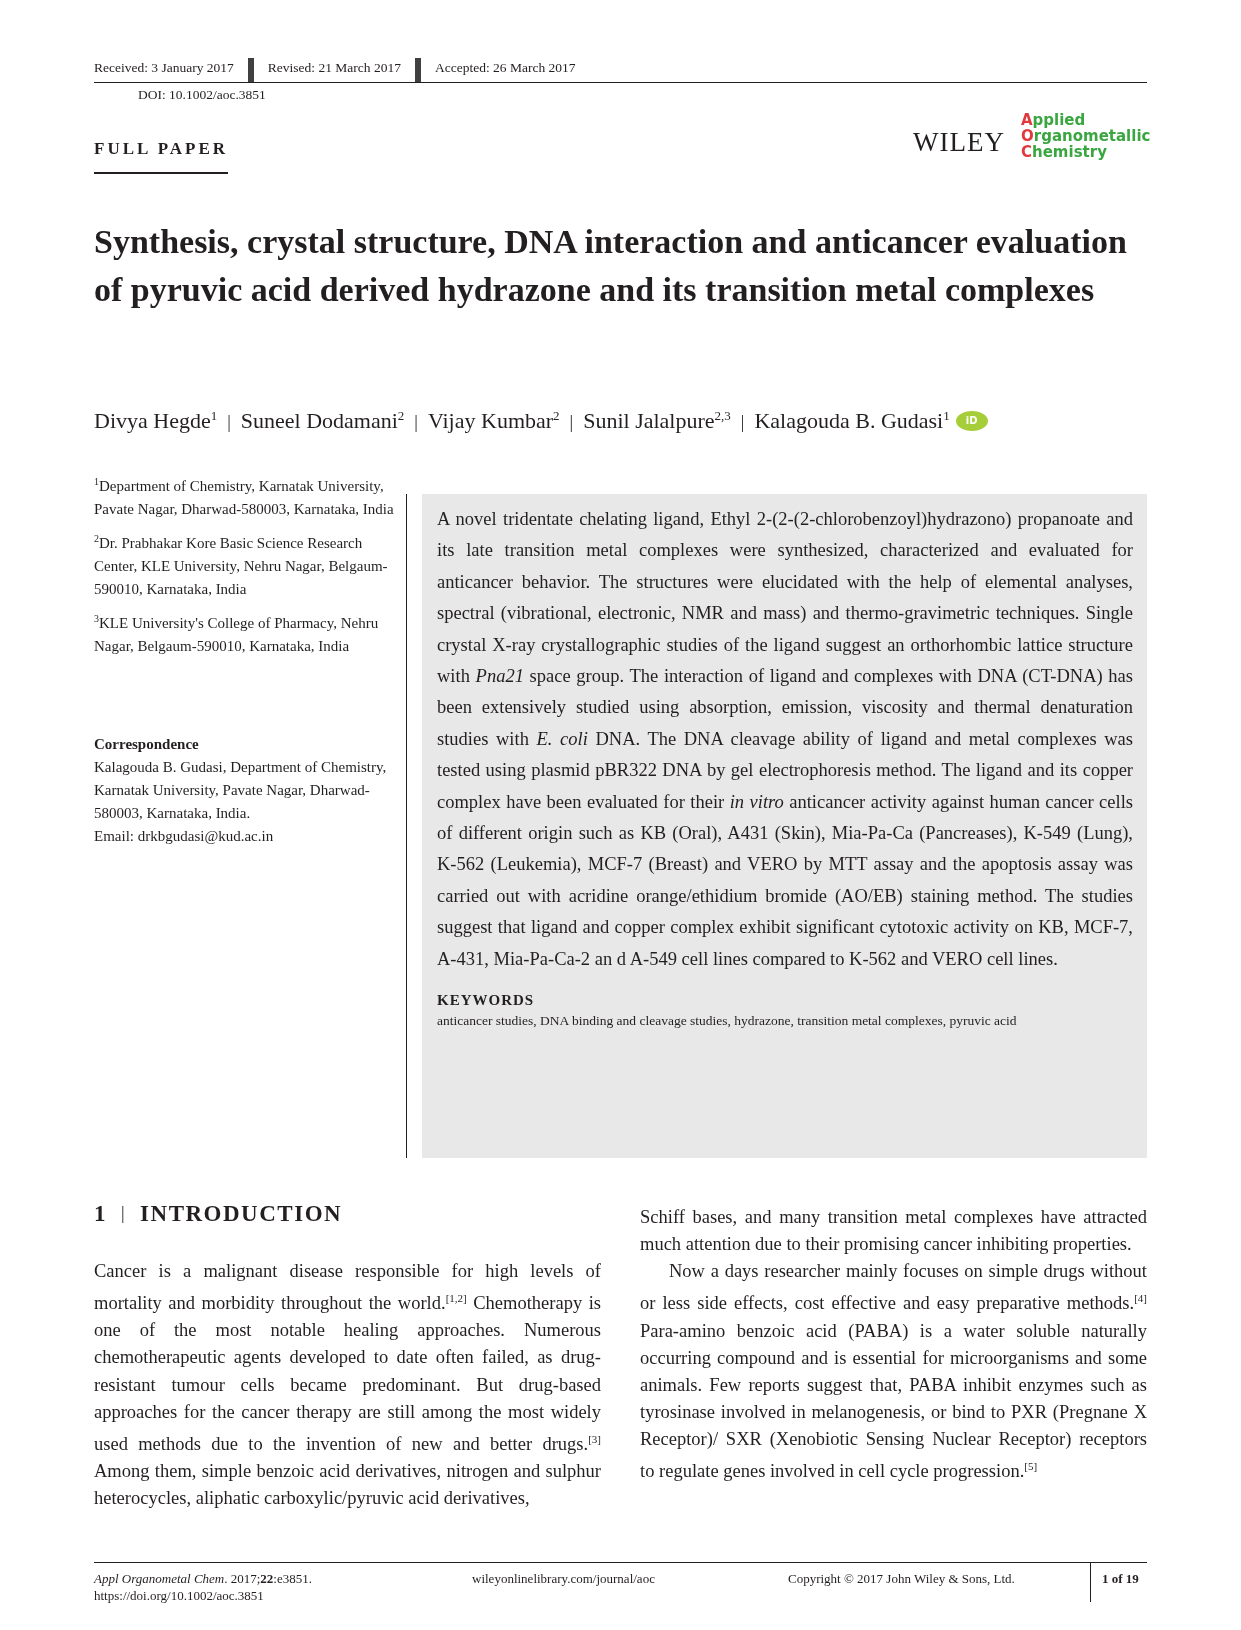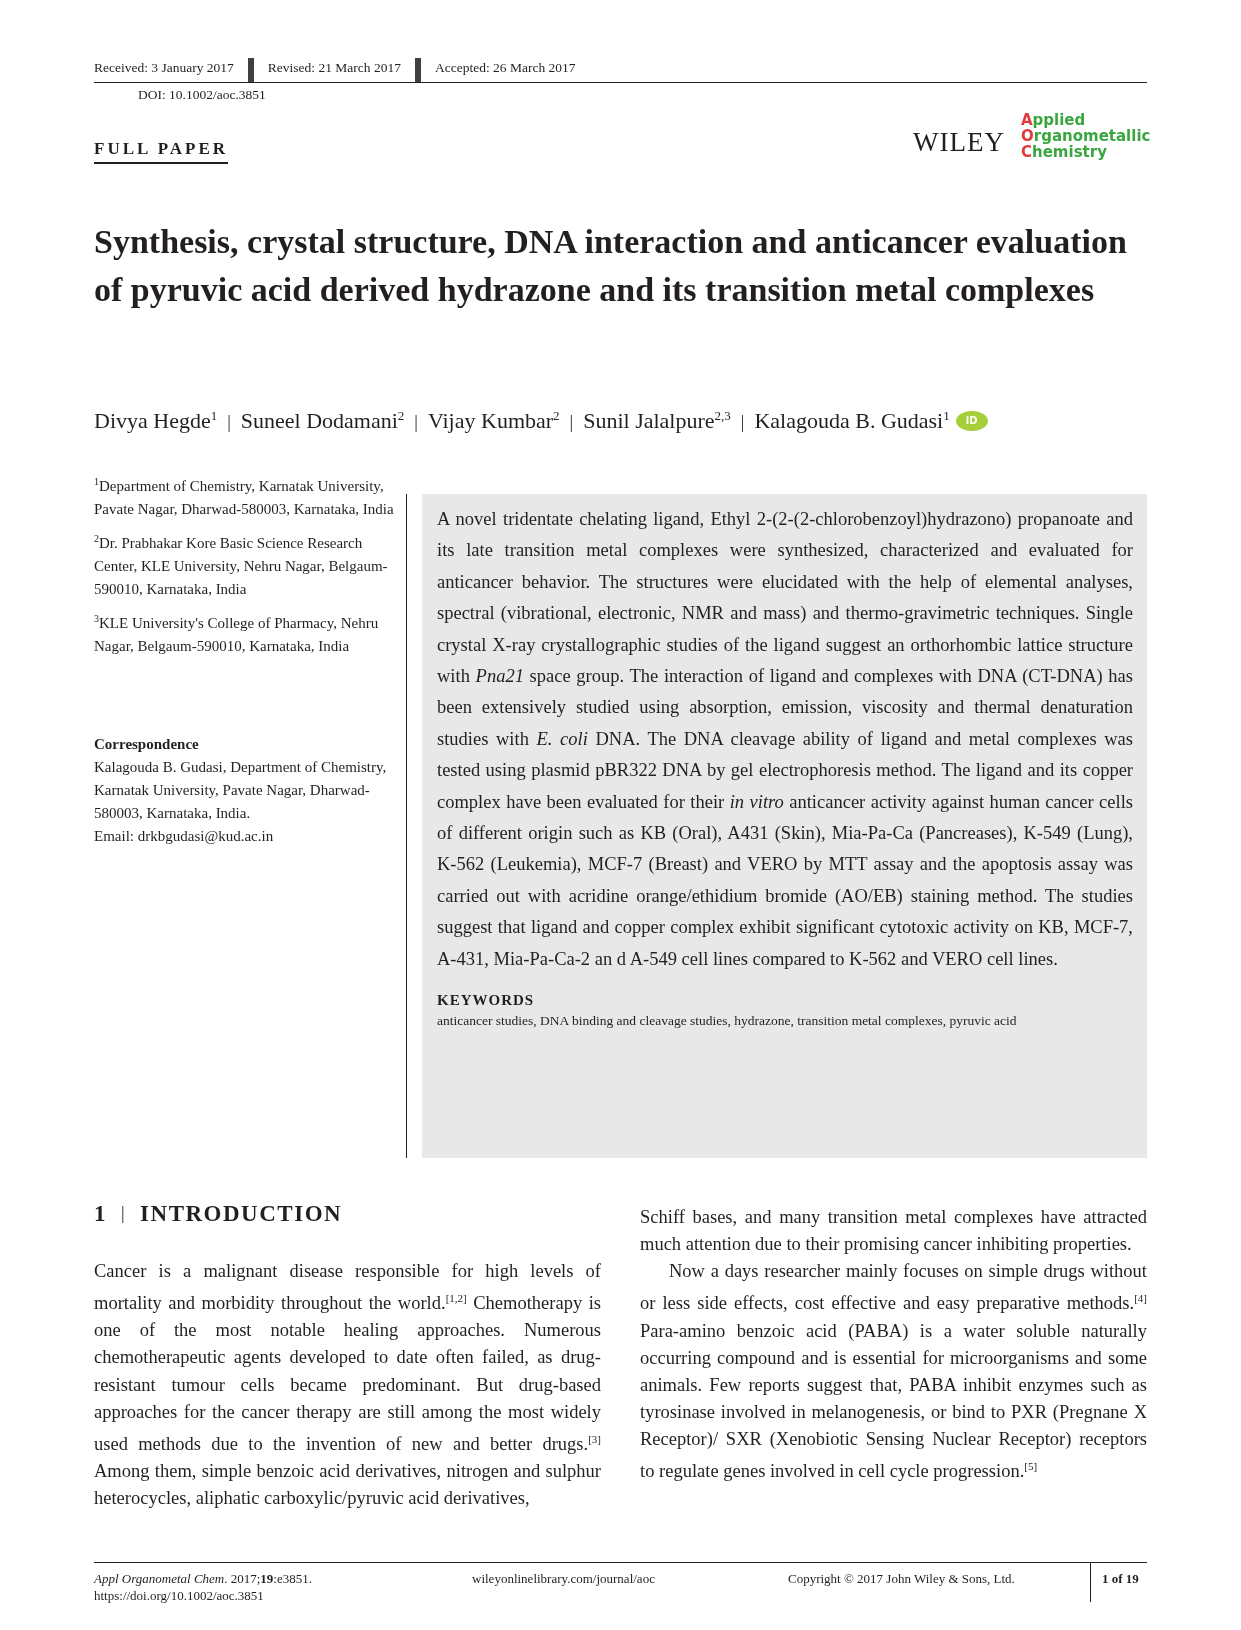--- a/index.html
+++ b/index.html
@@ -8,21 +8,21 @@
     font-family: "Liberation Serif", "DejaVu Serif", serif; color: #231f20;
   }
   .abs { position: absolute; }
 
   
   .dates { left: 94px; top: 58px; width: 1053px; height: 24px; border-bottom: 1px solid #231f20; display: flex; font-size: 13.5px; }
   .dates .cell { padding: 2px 14px 0 0; }
   .dates .cell + .cell { border-left: 6px solid #404040; padding-left: 14px; }
   .doi { left: 94px; top: 87px; font-size: 13.5px; margin-left: 44px; }
 
-  .fullpaper { left: 94px; top: 139px; font-size: 17px; font-weight: bold; letter-spacing: 3px; padding-bottom: 3px; border-bottom: 2px solid #231f20; }
+  .fullpaper { left: 94px; top: 139px; font-size: 17px; font-weight: bold; letter-spacing: 3px; padding-bottom: 13px; border-bottom: 2px solid #231f20; }
 
   
   .wiley { left: 913px; top: 127px; font-size: 27px; letter-spacing: 1px; font-family: "Liberation Serif", serif; }
   .aoc { left: 1021px; top: 112px; font-family: "DejaVu Sans", sans-serif; font-size: 15px; line-height: 16px; color: #3aa640; font-weight: bold; }
   .aoc .cap { color: #e03a3e; }
 
   
   .title { left: 94px; top: 218px; width: 1060px; font-size: 34px; font-weight: bold; line-height: 48px; }
 
   .authors { left: 94px; top: 408px; font-size: 22px; white-space: nowrap; }
@@ -114,19 +114,19 @@
 <div class="abs col col1">
   <p><span>Cancer is a malignant disease responsible for high levels of mortality and morbidity throughout the world.</span><sup>[1,2]</sup><span> Chemotherapy is one of the most notable healing approaches. Numerous chemotherapeutic agents developed to date often failed, as drug-resistant tumour cells became predominant. But drug-based approaches for the cancer therapy are still among the most widely used methods due to the invention of new and better drugs.</span><sup>[3]</sup><span> Among them, simple benzoic acid derivatives, nitrogen and sulphur heterocycles, aliphatic carboxylic/pyruvic acid derivatives,</span></p>
 </div>
 <div class="abs col col2">
   <p>Schiff bases, and many transition metal complexes have attracted much attention due to their promising cancer inhibiting properties.</p>
   <p class="ind"><span>Now a days researcher mainly focuses on simple drugs without or less side effects, cost effective and easy preparative methods.</span><sup>[4]</sup><span> Para-amino benzoic acid (PABA) is a water soluble naturally occurring compound and is essential for microorganisms and some animals. Few reports suggest that, PABA inhibit enzymes such as tyrosinase involved in melanogenesis, or bind to PXR (Pregnane X Receptor)/ SXR (Xenobiotic Sensing Nuclear Receptor) receptors to regulate genes involved in cell cycle progression.</span><sup>[5]</sup></p>
 </div>
 
 <div class="abs footline"></div>
 <div class="abs foot f1">
-  <div><i>Appl Organometal Chem</i><span>. 2017;</span><b>19</b><span>:e3851.</span></div>
+  <div><i>Appl Organometal Chem</i><span>. 2017;</span><b>22</b><span>:e3851.</span></div>
   <div>https://doi.org/10.1002/aoc.3851</div>
 </div>
 <div class="abs foot f2">wileyonlinelibrary.com/journal/aoc</div>
 <div class="abs foot f3">Copyright © 2017 John Wiley &amp; Sons, Ltd.</div>
 <div class="abs fdiv"></div>
 <div class="abs foot f4">1 of 19</div>
 
 </body></html>

